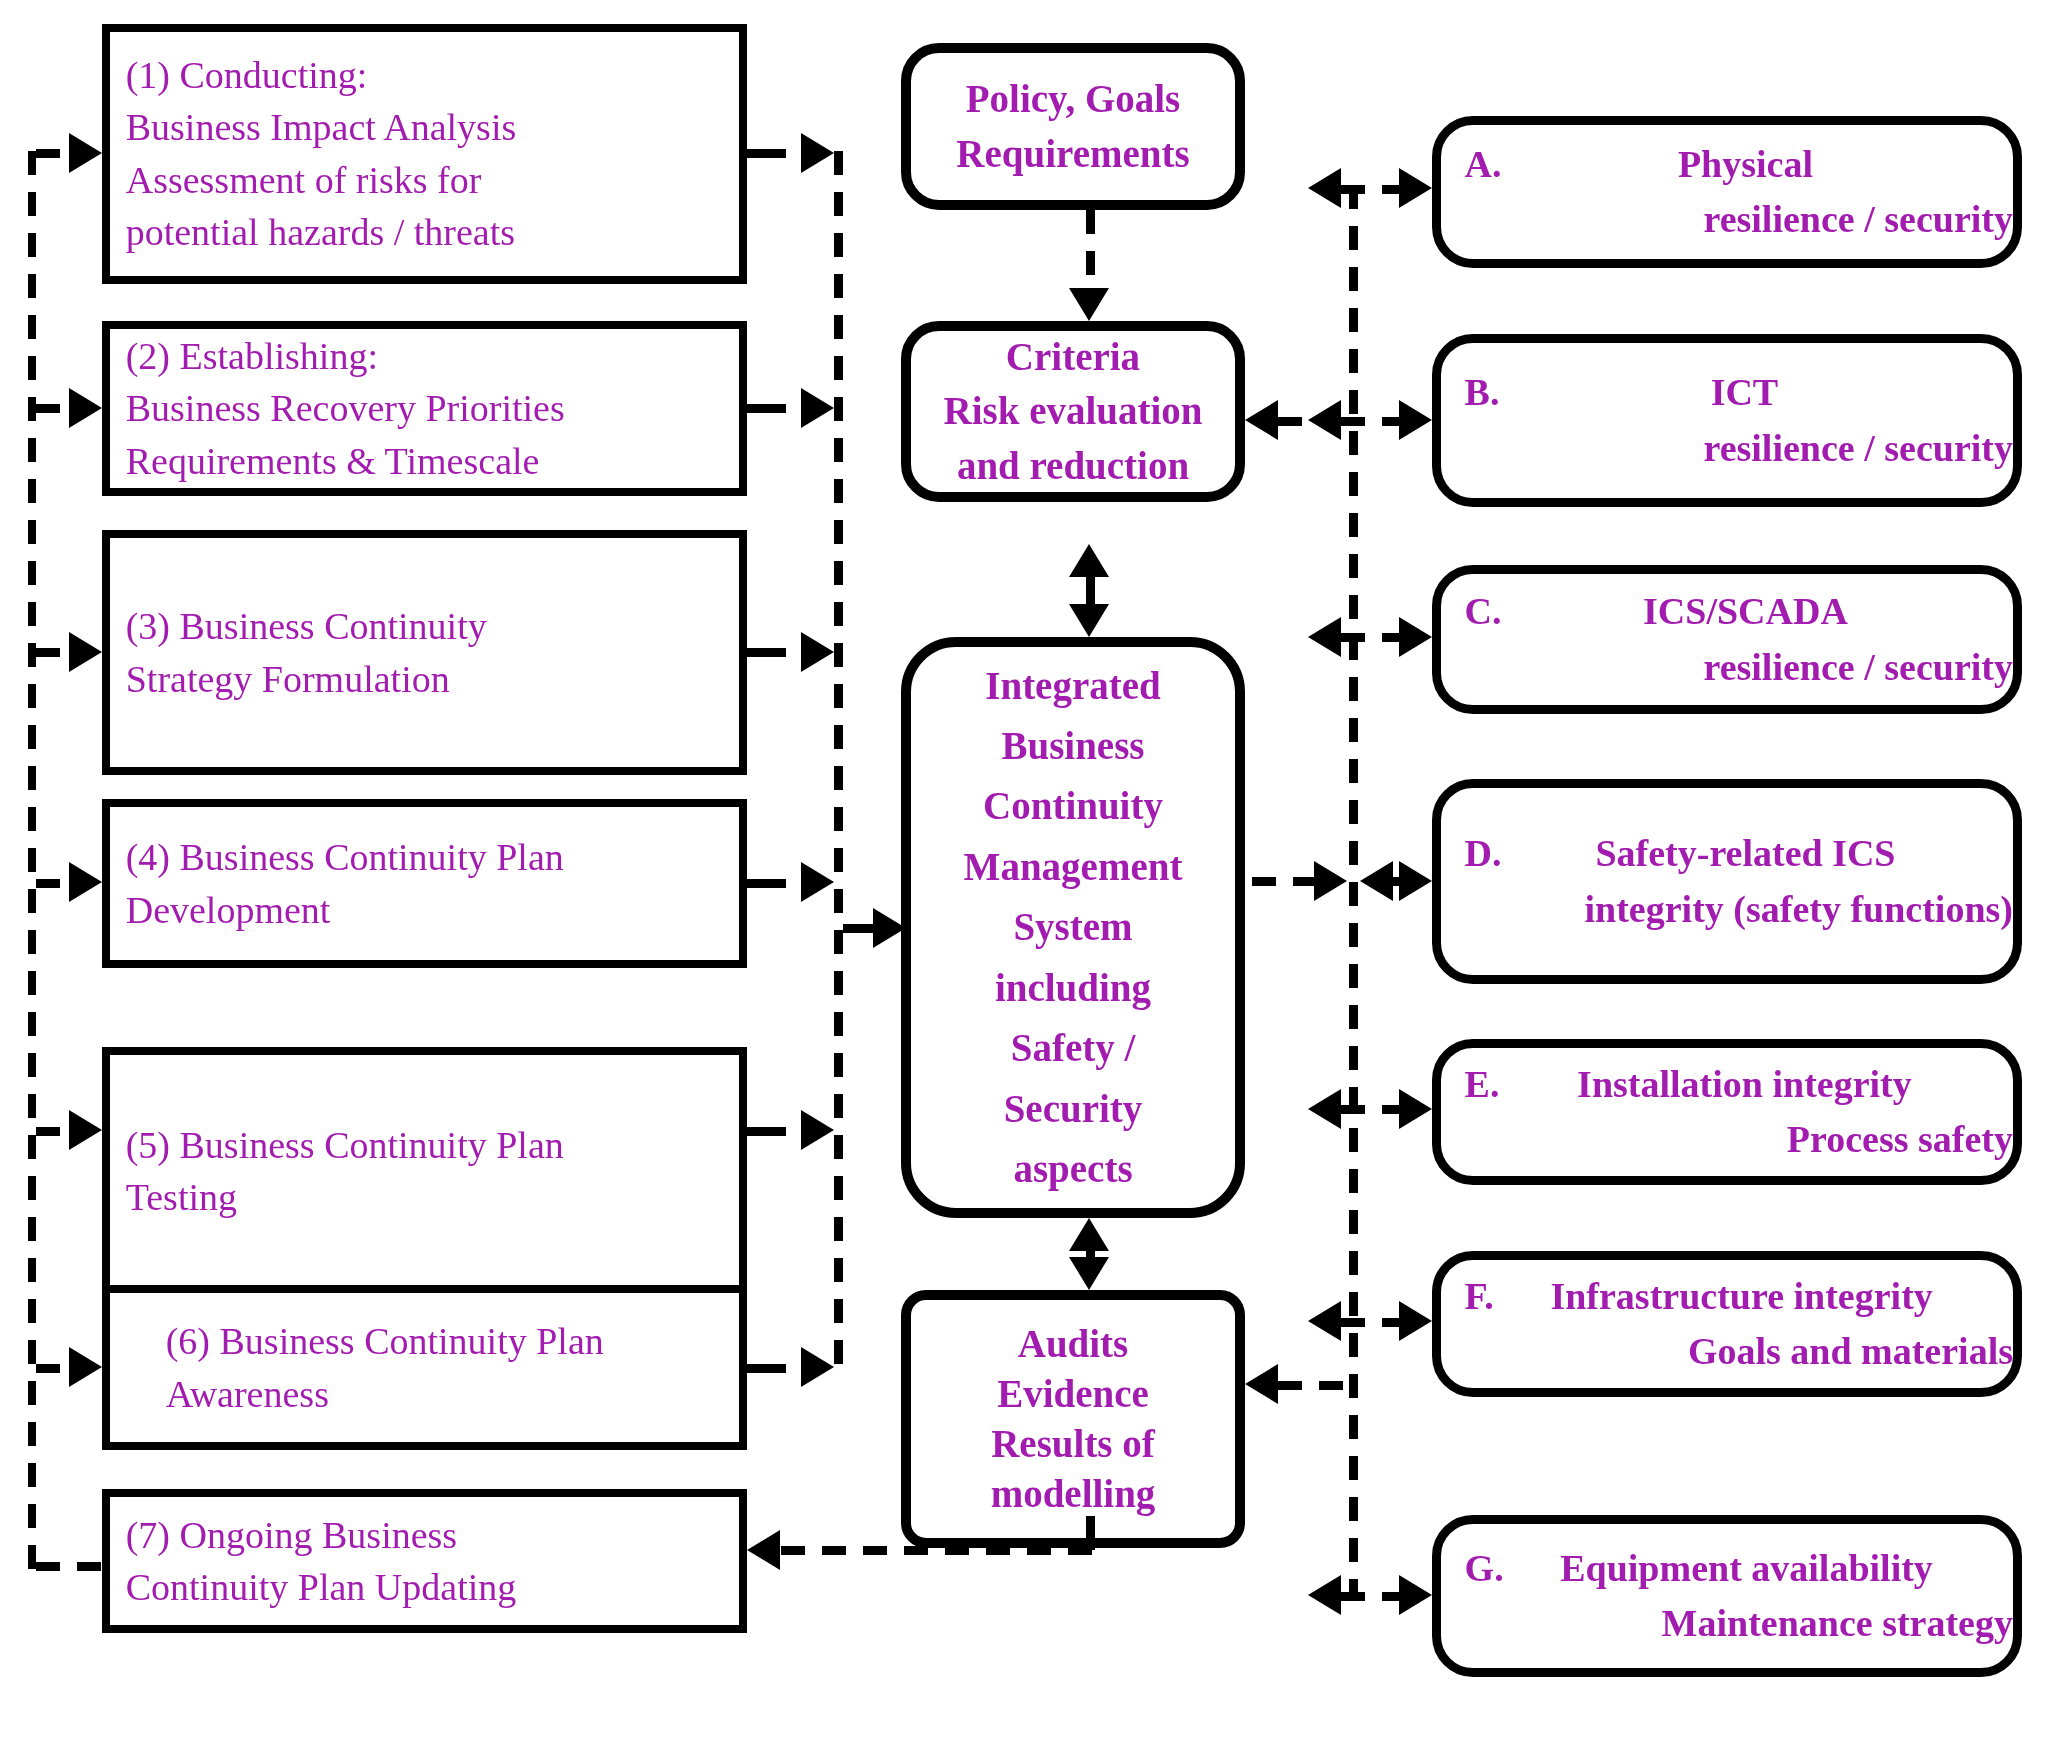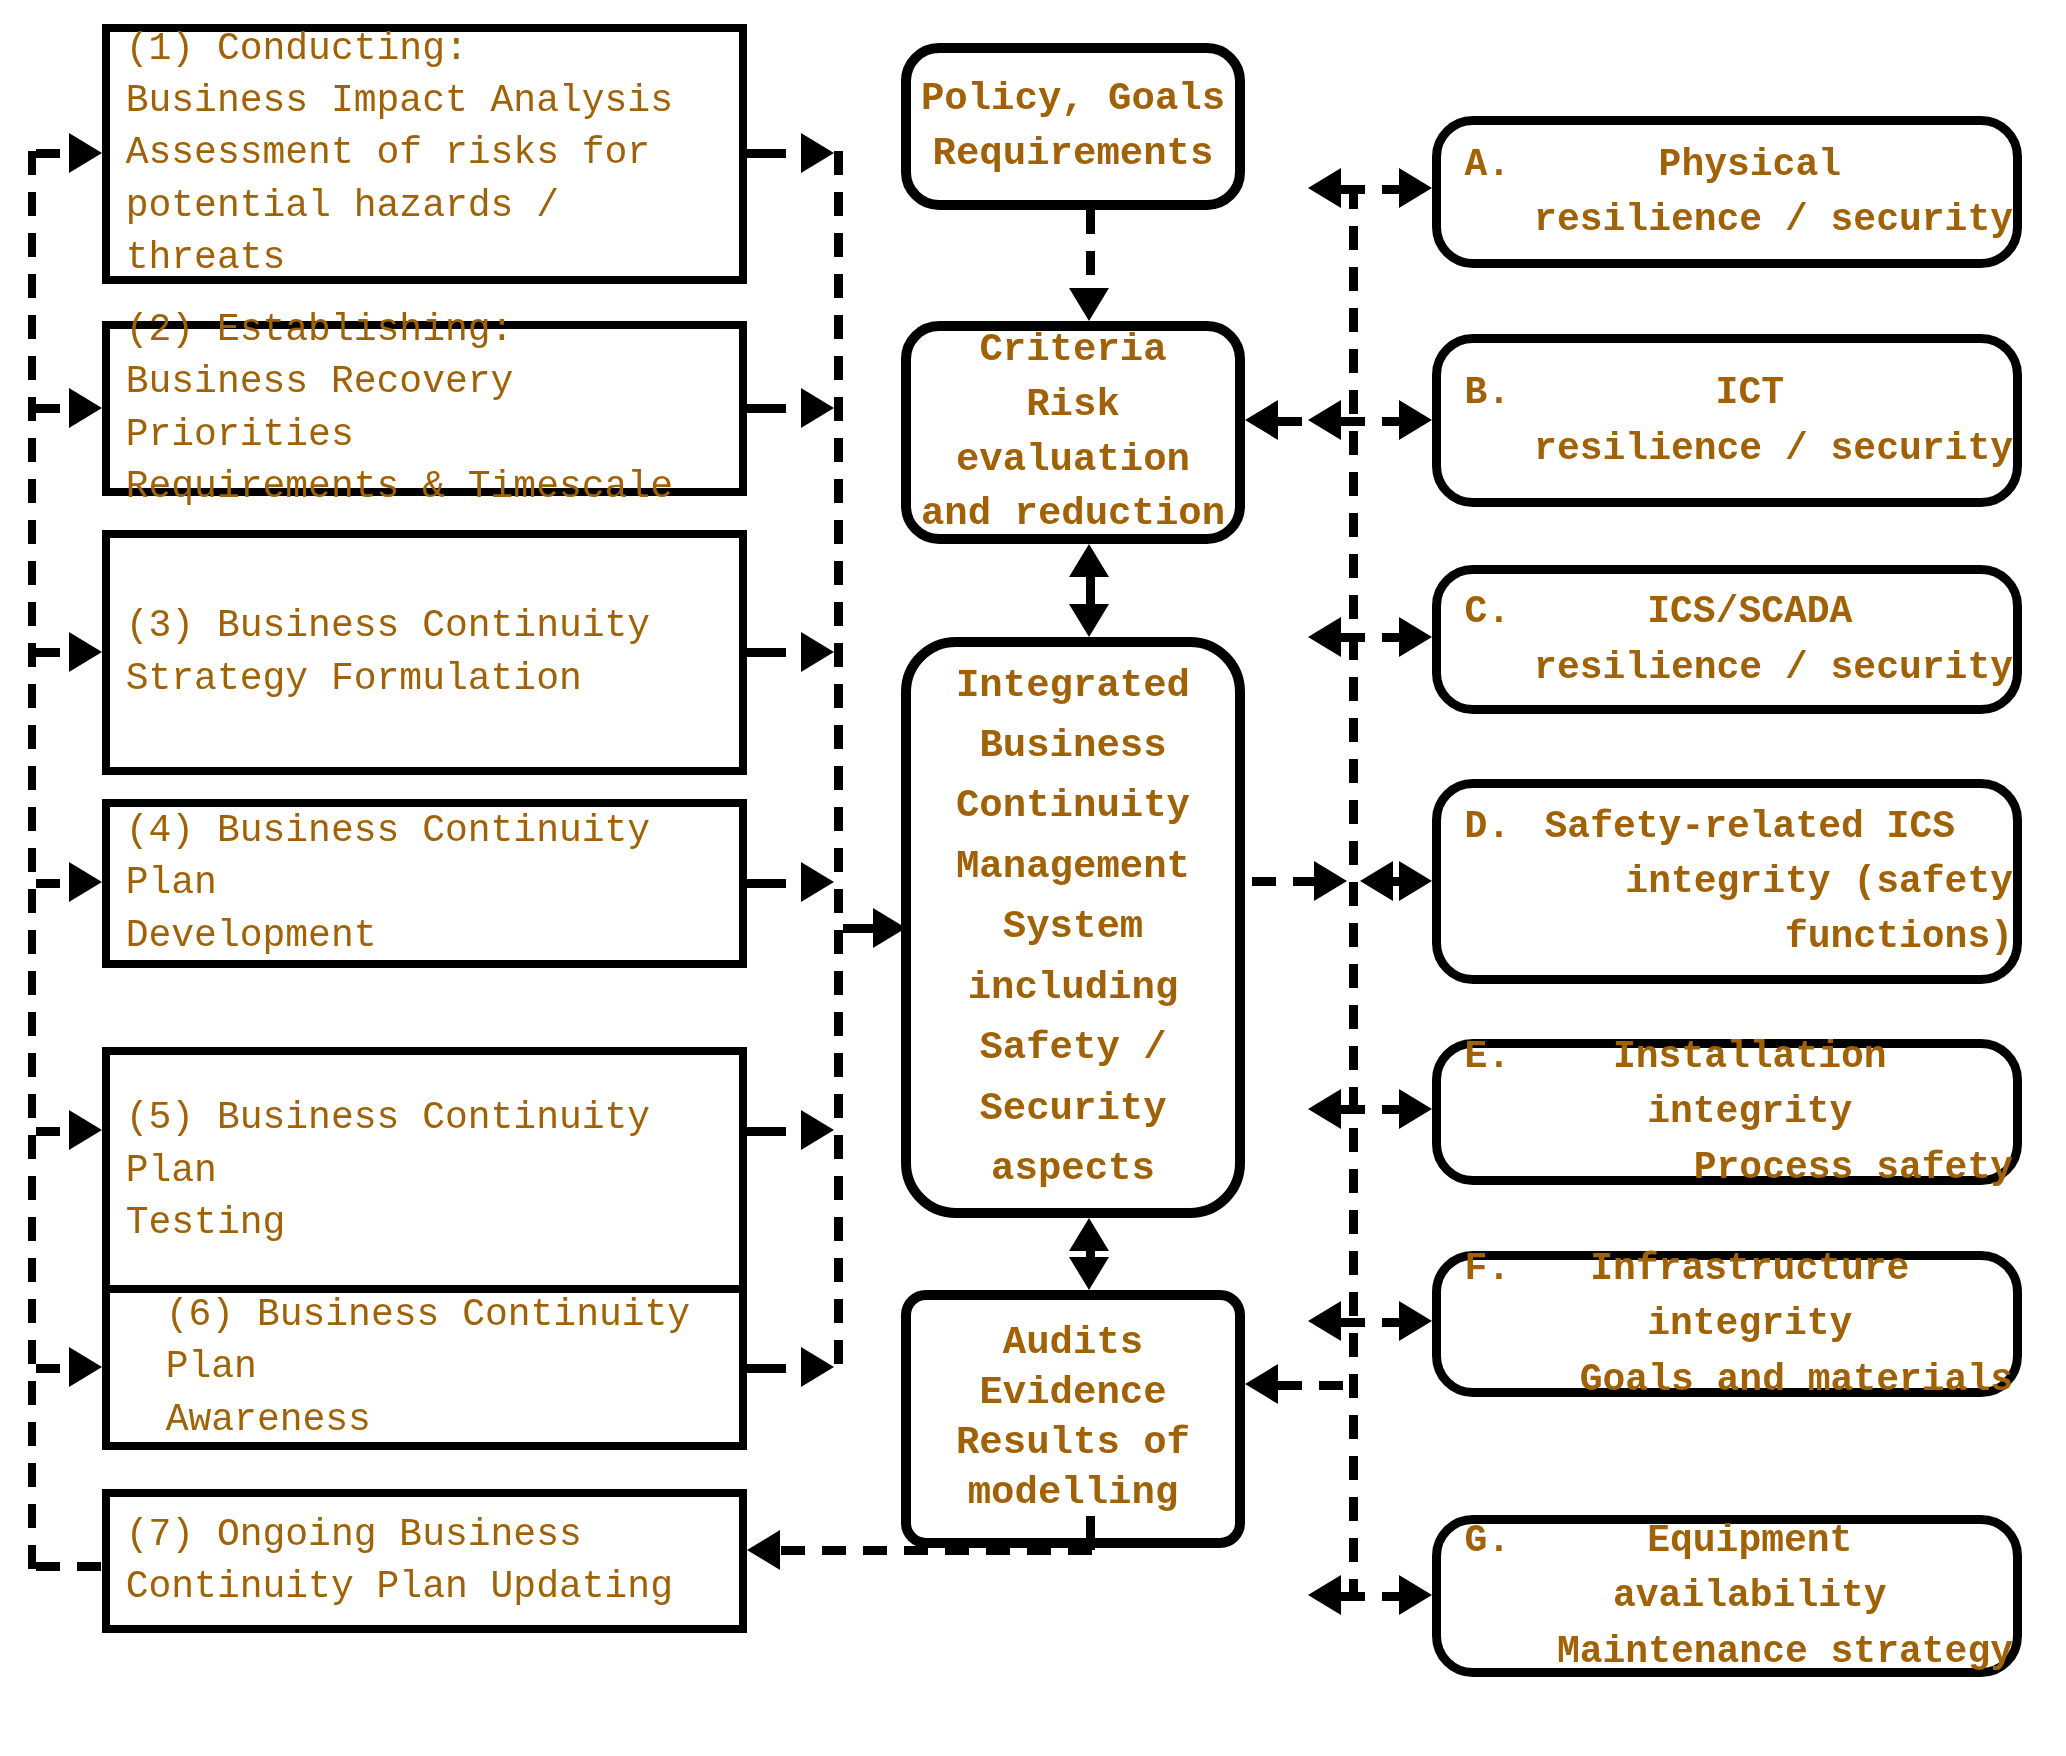--- a/index.html
+++ b/index.html
@@ -1,17 +1,17 @@
 <!DOCTYPE html>
 <html style="font-size:12.6px"><head>
 <meta charset="utf-8">
 <style>
   html,body{margin:0;padding:0;background:#ffffff;}
   #canvas{position:relative;width:2066px;height:1757px;background:#ffffff;overflow:hidden;
-          font-family:Liberation Mono, monospace;color:#a16207;}
+          font-family:Liberation Serif, serif;color:#a21caf;}
 
   
   .lbox{position:absolute;left:102px;width:645px;border:8.7px solid #000;background:#fff;
         box-sizing:border-box;display:flex;align-items:center;}
   .lbox .ltext{font-size:38px;line-height:1.38;padding-left:15.7px;padding-right:4.7px;white-space:pre-line;}
 
   .cbox{position:absolute;left:901px;width:344px;border:10.2px solid #000;border-radius:38px;background:#fff;
         box-sizing:border-box;display:flex;align-items:center;justify-content:center;}
   .cbox .ctext{font-size:39px;font-weight:bold;text-align:center;white-space:pre-line;width:100%;}
 
@@ -75,21 +75,21 @@
   </div>
   <div class="lbox" style="top:1489px;height:144px;">
     <div class="ltext">(7) Ongoing Business
 Continuity Plan Updating</div>
   </div>
 
   <div class="cbox" style="top:43px;height:167px;">
     <div class="ctext" style="line-height:1.4;">Policy, Goals
 Requirements</div>
   </div>
-  <div class="cbox" style="top:321px;height:223px;">
+  <div class="cbox" style="top:321px;height:181px;">
     <div class="ctext" style="line-height:1.4;">Criteria
 Risk evaluation
 and reduction</div>
   </div>
   <div class="cbox" style="top:637px;height:581px;border-radius:55px;">
     <div class="ctext" style="line-height:1.55;">Integrated
 Business
 Continuity
 Management
 System

